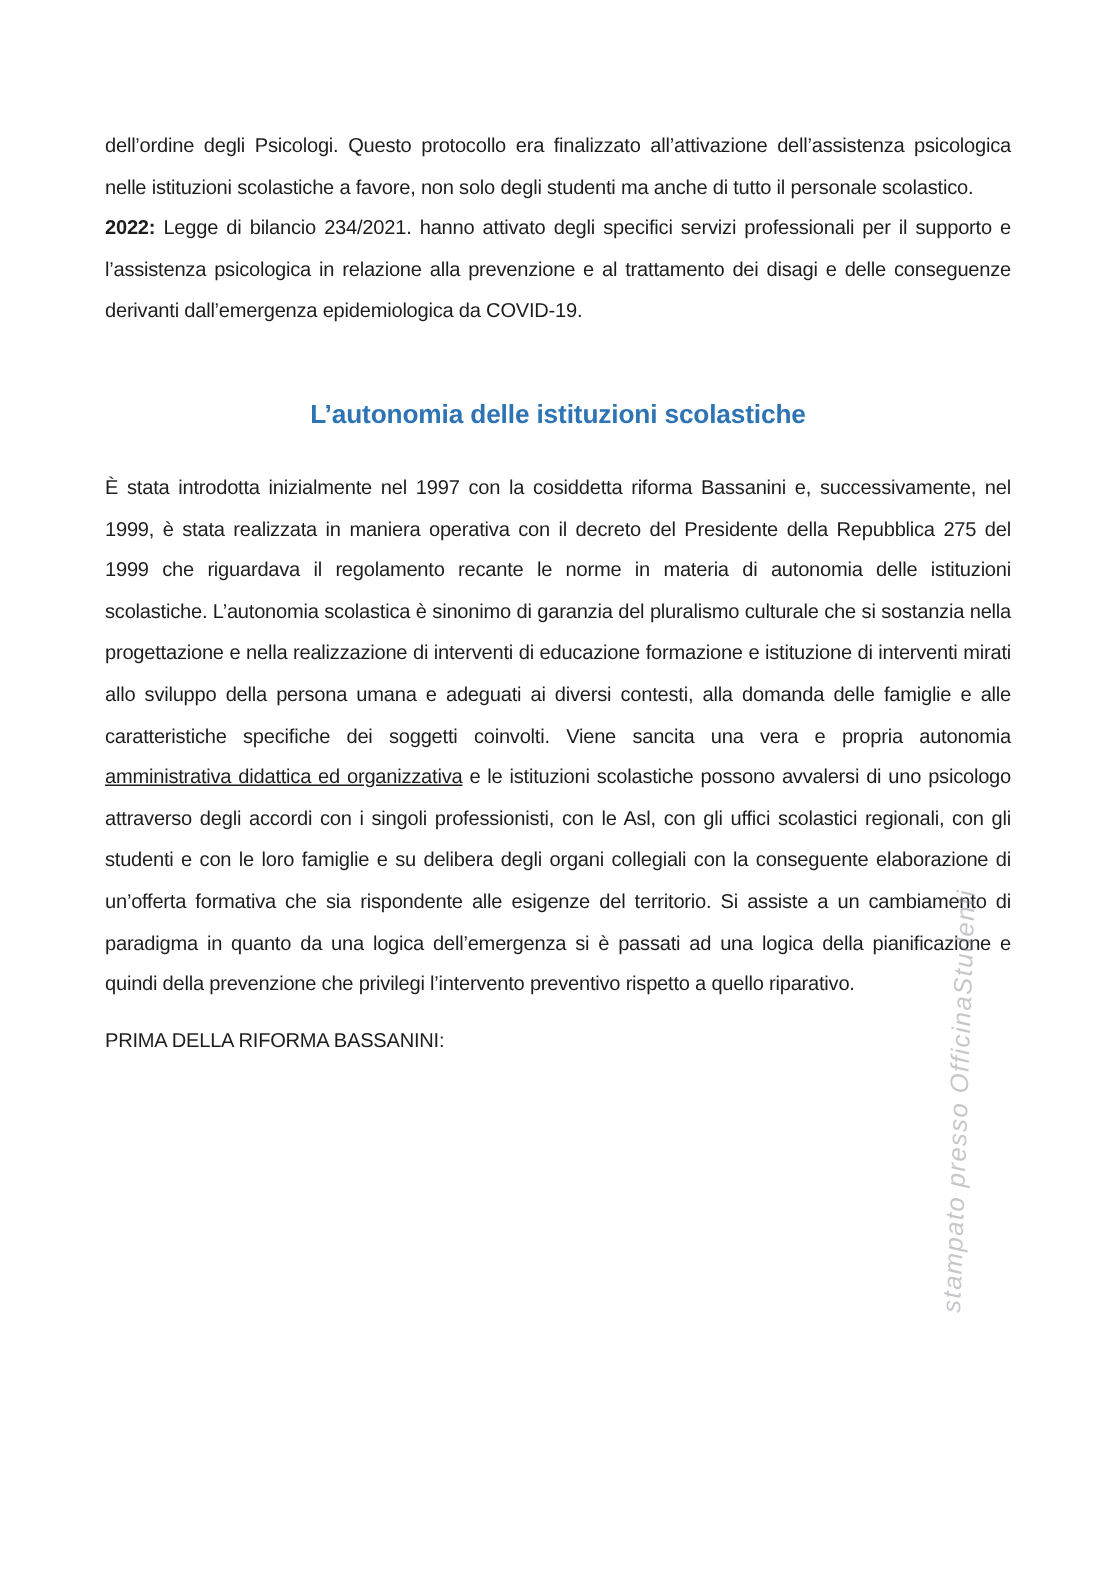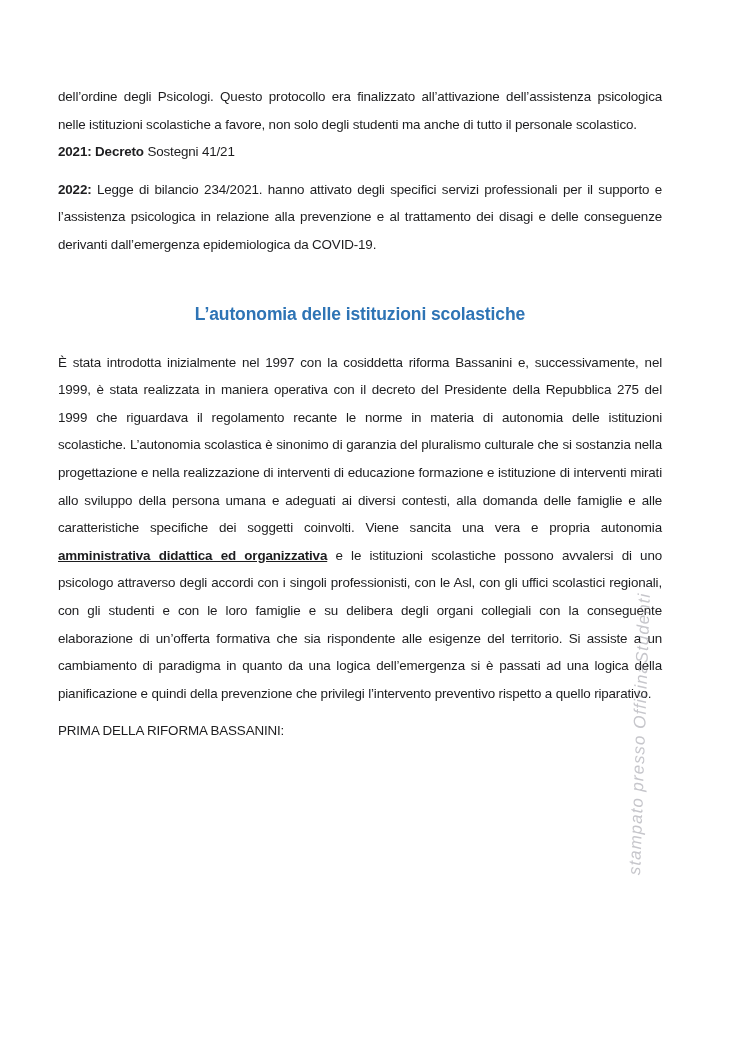--- a/index.html
+++ b/index.html
@@ -14,21 +14,21 @@
     overflow: hidden;
     font-family: "Liberation Sans", sans-serif;
   }
   .page {
     position: absolute;
     inset: 0;
     background: #ffffff;
   }
   .content {
     position: absolute;
-    left: 58px;
+    left: 70px;
     top: 83px;
     width: 604px;
   }
   .body-p {
     font-size: 13.4px;
     line-height: 27.6px;
     letter-spacing: -0.15px;
     color: #1d1d1f;
     text-align: justify;
     margin: 0 0 10px 0;
@@ -39,21 +39,20 @@
   .section-heading {
     color: #2E74B5;
     font-size: 17.5px;
     font-weight: bold;
     letter-spacing: -0.1px;
     margin: 45px 0 24px 0;
     text-align: center;
   }
   .underline-run {
     text-decoration: underline;
-    font-weight: bold;
   }
   strong.bold-run {
     font-weight: bold;
   }
   .watermark {
     position: absolute;
     left: 441px;
     top: 723px;
     width: 400px;
     height: 22px;
@@ -73,21 +72,20 @@
 <body>
 
 <div class="page">
 
   <div class="watermark">stampato presso OfficinaStudenti</div>
 
   <div class="content">
 
     <p class="body-p no-gap">dell’ordine degli Psicologi. Questo protocollo era finalizzato all’attivazione dell’assistenza psicologica nelle istituzioni scolastiche a favore, non solo degli studenti ma anche di tutto il personale scolastico.</p>
 
-    <p class="body-p"><strong class="bold-run">2021: Decreto</strong><span> Sostegni 41/21</span></p>
 
     <p class="body-p no-gap"><strong class="bold-run">2022:</strong><span> Legge di bilancio 234/2021. hanno attivato degli specifici servizi professionali per il supporto e l’assistenza psicologica in relazione alla prevenzione e al trattamento dei disagi e delle conseguenze derivanti dall’emergenza epidemiologica da COVID-19.</span></p>
 
     <h1 class="section-heading">L’autonomia delle istituzioni scolastiche</h1>
 
     <p class="body-p"><span>È stata introdotta inizialmente nel 1997 con la cosiddetta riforma Bassanini e, successivamente, nel 1999, è stata realizzata in maniera operativa con il decreto del Presidente della Repubblica 275 del 1999 che riguardava il regolamento recante le norme in materia di autonomia delle istituzioni scolastiche. L’autonomia scolastica è sinonimo di garanzia del pluralismo culturale che si sostanzia nella progettazione e nella realizzazione di interventi di educazione formazione e istituzione di interventi mirati allo sviluppo della persona umana e adeguati ai diversi contesti, alla domanda delle famiglie e alle caratteristiche specifiche dei soggetti coinvolti. Viene sancita una vera e propria autonomia </span><span class="underline-run">amministrativa didattica ed organizzativa</span><span> e le istituzioni scolastiche possono avvalersi di uno psicologo attraverso degli accordi con i singoli professionisti, con le Asl, con gli uffici scolastici regionali, con gli studenti e con le loro famiglie e su delibera degli organi collegiali con la conseguente elaborazione di un’offerta formativa che sia rispondente alle esigenze del territorio. Si assiste a un cambiamento di paradigma in quanto da una logica dell’emergenza si è passati ad una logica della pianificazione e quindi della prevenzione che privilegi l’intervento preventivo rispetto a quello riparativo.</span></p>
 
     <p class="body-p">PRIMA DELLA RIFORMA BASSANINI:</p>
 
 

